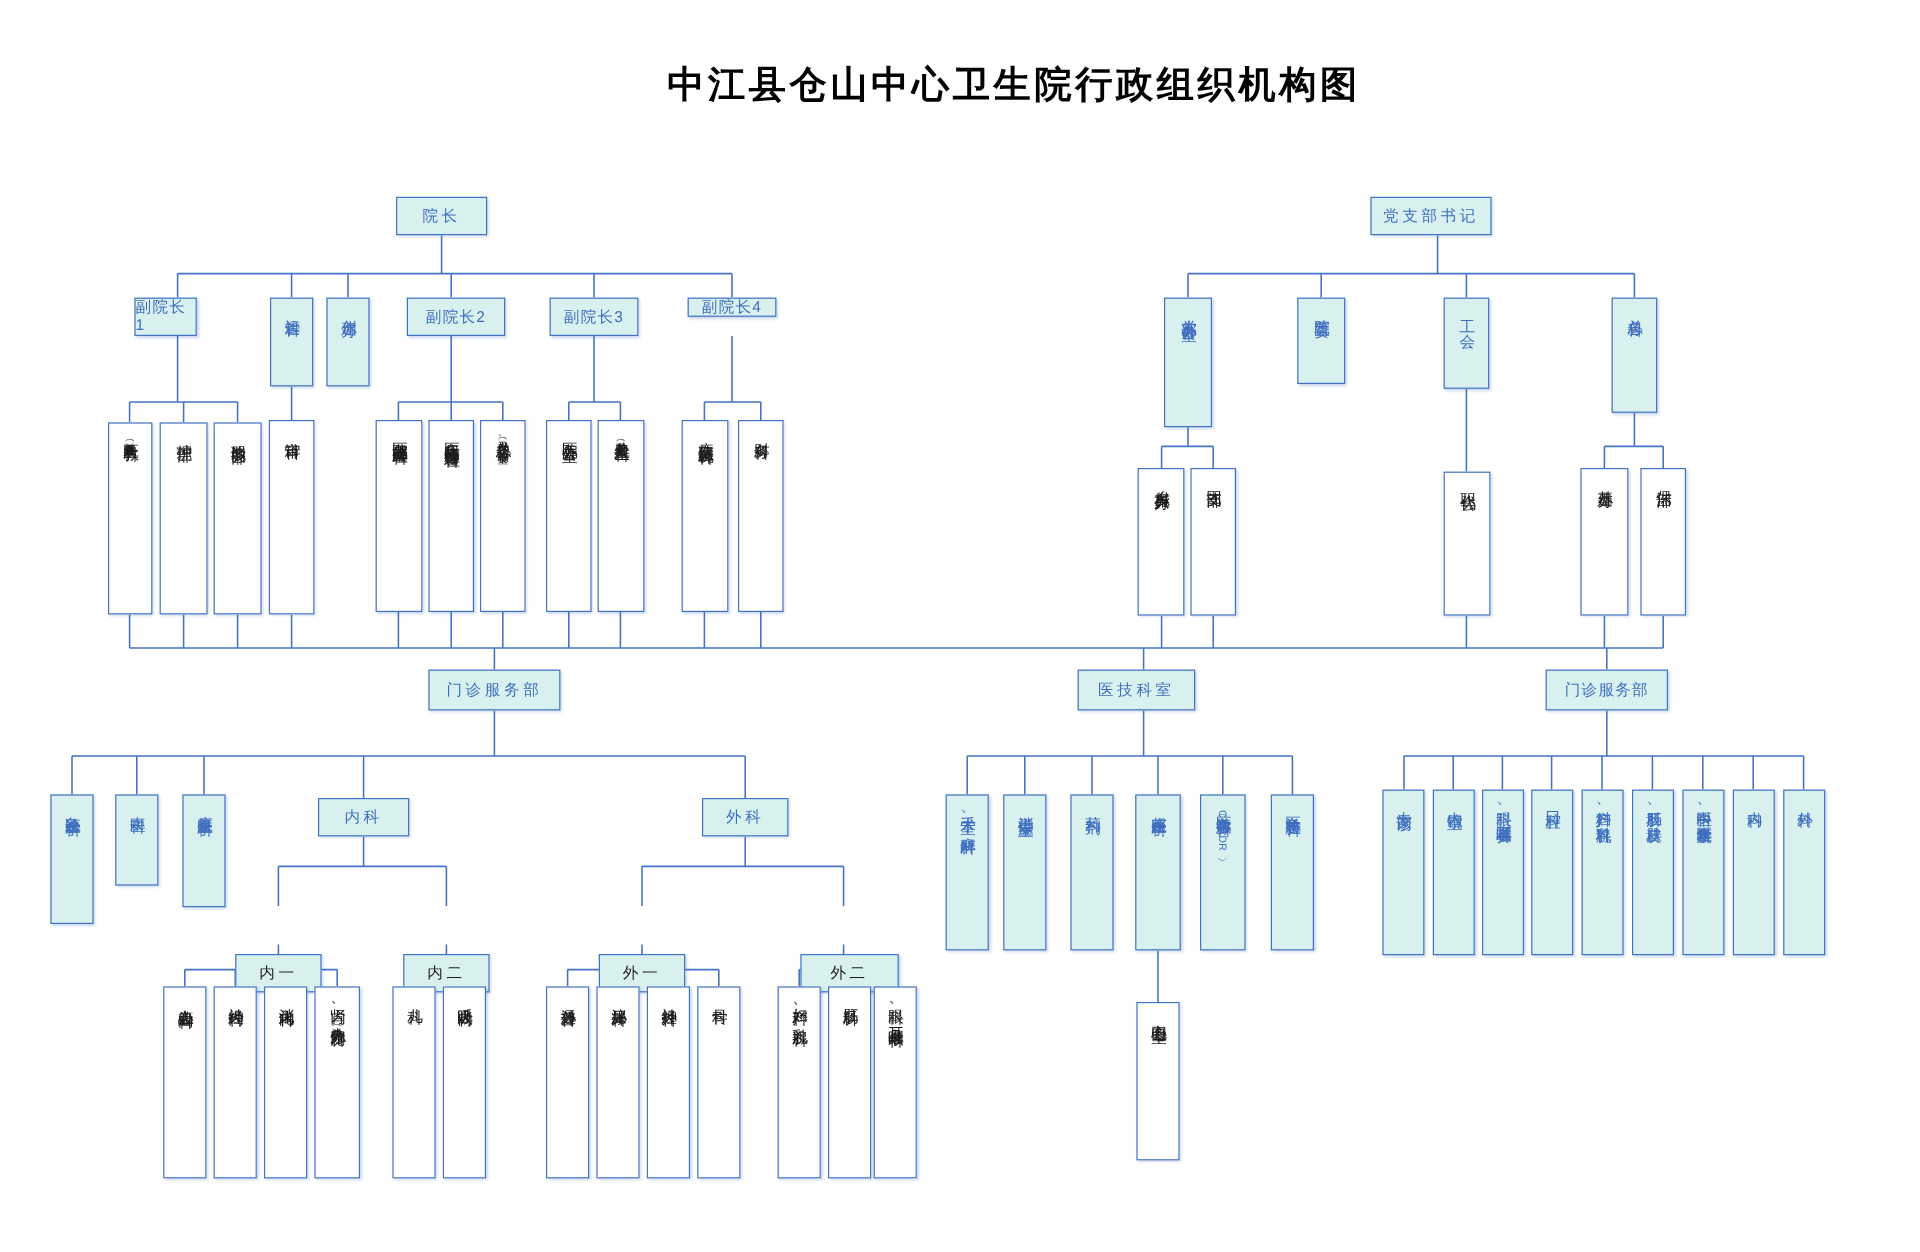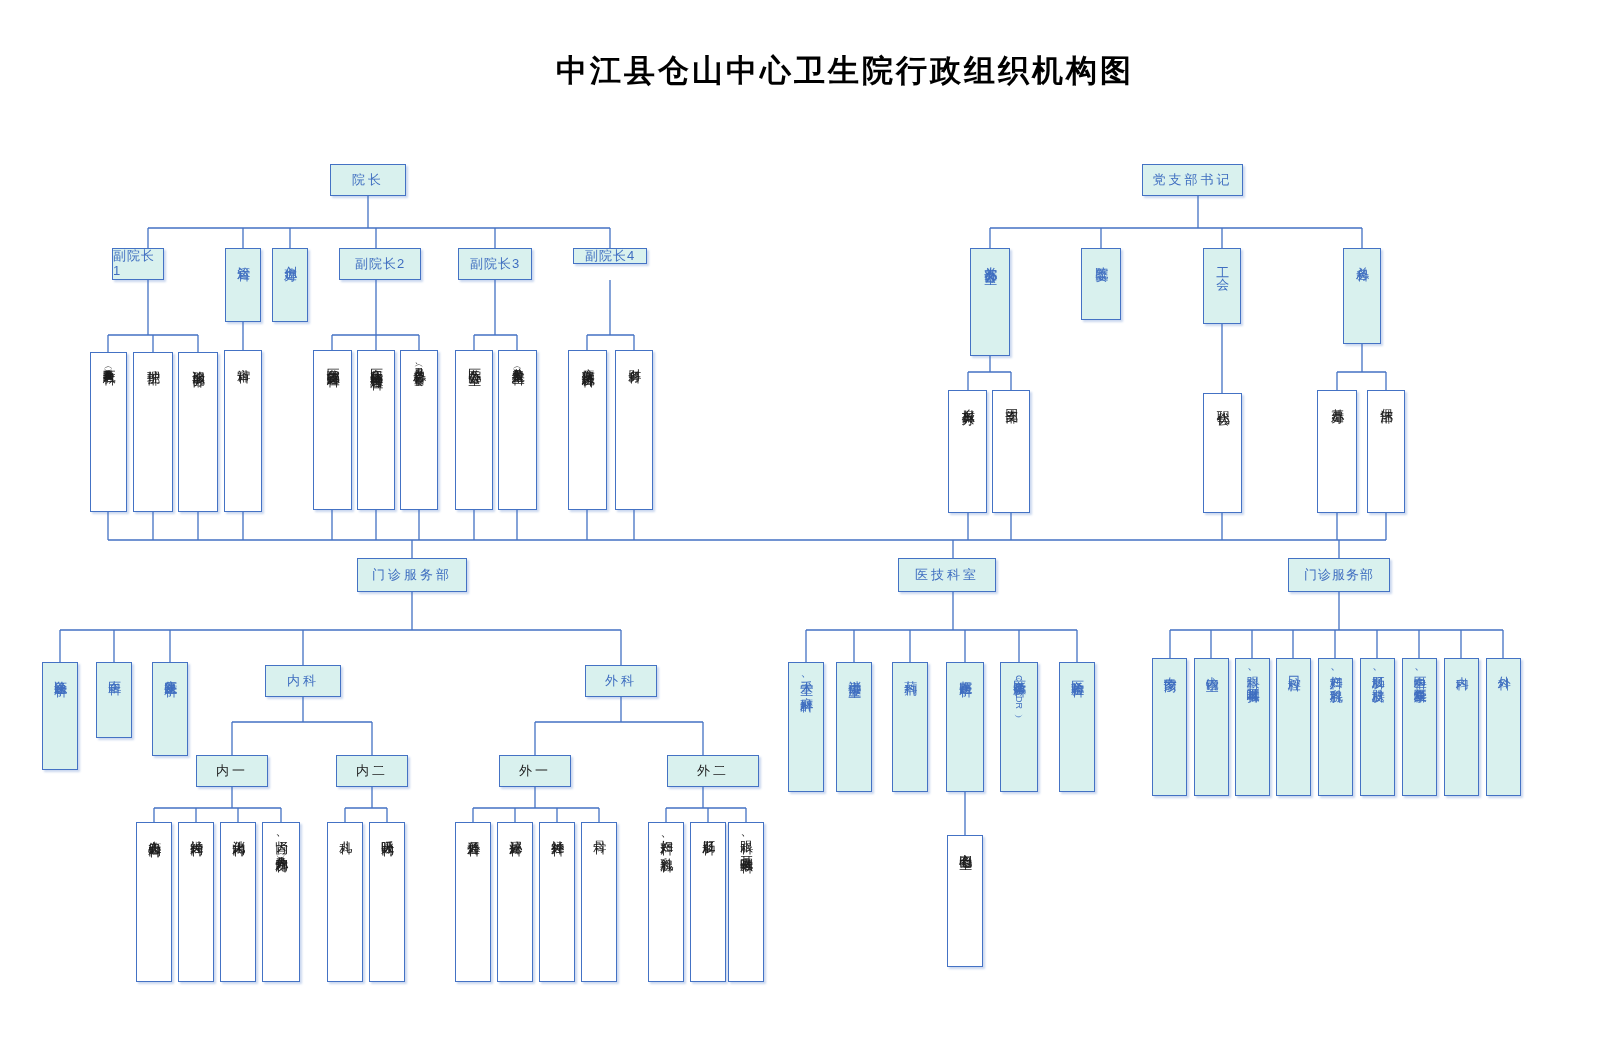--- a/index.html
+++ b/index.html
@@ -10,21 +10,21 @@
            font-size:31px; font-weight:bold; color:#000000; letter-spacing:3px; }
   svg.wires { position:absolute; left:0; top:0; }
   .n { position:absolute; display:flex; align-items:center; justify-content:center;
        background:#ffffff; border:1.5px solid #4472c4; color:#1c1c1c;
        font-size:13px; line-height:1.12; box-shadow:1.5px 1.5px 2px rgba(68,114,196,.28); }
   .f { background:#d9f1ee; color:#3f6ec0; }
   .h { letter-spacing:3px; }
   .v { writing-mode:vertical-rl; justify-content:flex-start; align-items:center;
        padding-top:7px; letter-spacing:1px; }
   .v .sub { font-size:9px; letter-spacing:0; }
-  .dk { color:#1c1c1c; }
+  .dk { color:#1c1c1c;margin-top:40px; }
 </style>
 </head>
 <body>
 
 <div class="canvas">
 
   <div class="title">中江县仓山中心卫生院行政组织机构图</div>
 
   <svg class="wires" width="1600" height="1043">
     <g fill="none" stroke="#4472c4" stroke-width="1.3">
@@ -154,21 +154,21 @@
     </div>
   <div class="n f h dk" style="left:196px;top:755px;width:72px;height:32px">
       <span>内一</span>
     </div>
   <div class="n f h dk" style="left:336px;top:755px;width:72px;height:32px">
       <span>内二</span>
     </div>
   <div class="n f h dk" style="left:499px;top:755px;width:72px;height:32px">
       <span>外一</span>
     </div>
-  <div class="n f h dk" style="left:667px;top:755px;width:92px;height:32px">
+  <div class="n f h dk" style="left:667px;top:755px;width:82px;height:32px">
       <span>外二</span>
     </div>
 
   <div class="n v" style="left:136px;top:822px;width:36px;height:160px">
       <span>心血管内科</span>
     </div>
   <div class="n v" style="left:178px;top:822px;width:36px;height:160px">
       <span>神经内科</span>
     </div>
   <div class="n v" style="left:220px;top:822px;width:36px;height:160px">

